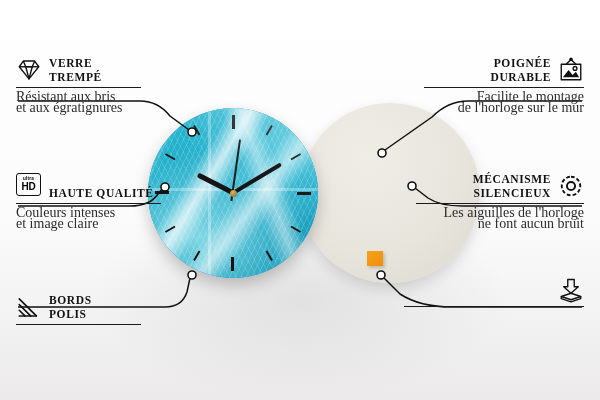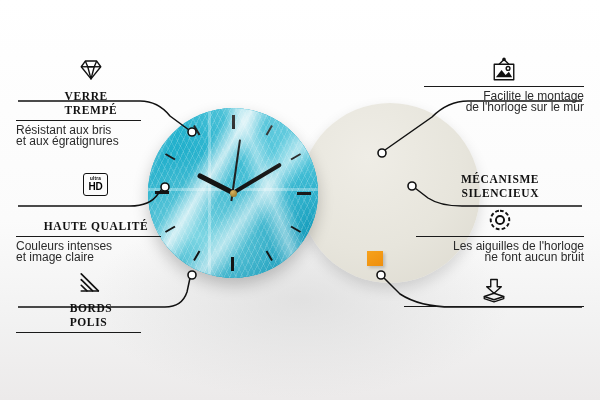--- a/index.html
+++ b/index.html
@@ -94,37 +94,37 @@
     width: 7px; height: 7px; margin: -3.5px 0 0 -3.5px;
     border-radius: 50%;
     background: radial-gradient(circle at 35% 30%, #d9b45c, #8a6a1c);
   }
 
   
   #connectors { position: absolute; inset: 0; }
 
   
   .feature { position: absolute; }
-  .feature .row { display: flex; align-items: center; gap: 7px; flex-direction: column; }
+  .feature .row { display: flex; align-items: flex-start; gap: 7px; }
   .feature.left .row { justify-content: flex-start; }
   .feature.right .row { justify-content: flex-end; }
   .title {
     font-family: "Liberation Serif", serif;
     font-weight: bold;
     font-size: 11.5px;
     letter-spacing: 0.6px;
     line-height: 13.5px;
     color: #111;
     text-transform: uppercase;
   }
   .feature.right .title { text-align: right; }
   .rule { height: 1.4px; background: #1a1a1a; margin: 3px 0 4px; }
   .desc {
-    font-family: Liberation Sans, sans-serif;
-    font-size: 12px;
+    font-family: Liberation Serif, serif;
+    font-size: 14px;
     line-height: 10.6px;
     color: #2b2b2b;
   }
   .feature.right .desc { text-align: right; }
   .icon { width: 26px; height: 26px; flex: 0 0 26px; }
   .icon svg { display: block; width: 26px; height: 26px; }
 
   .hd-box {
     width: 25px; height: 23px;
     border: 1.6px solid #111; border-radius: 3px;
@@ -216,39 +216,40 @@
         </span>
       </span>
       <span class="title"><br><span>HAUTE QUALITÉ</span></span>
     </div>
     <div class="rule" style="width:145px"></div>
     <div class="desc">
       <span>Couleurs intenses</span><br><span>et image claire</span>
     </div>
   </div>
 
-  <div class="feature left" style="left:16px; top:269px; width:150px;">
+  <div class="feature left" style="left:16px; top:294px; width:150px;">
     <div class="row">
       <span class="icon">
         <svg viewBox="0 0 32 32">
             <g stroke="#111" stroke-width="2" stroke-linecap="round">
           <line x1="4" y1="6" x2="25" y2="27"></line>
               <line x1="4" y1="13" x2="18" y2="27"></line>
           <line x1="4" y1="20" x2="11" y2="27"></line>
               <line x1="4" y1="27" x2="25" y2="27"></line>
             </g>
           </svg>
       </span>
       <span class="title"><span>BORDS</span><br><span>POLIS</span></span>
     </div>
     <div class="rule" style="width:125px"></div>
   </div>
 
   <div class="feature right" style="right:16px; top:57px; width:160px;">
     <div class="row">
+      <span class="title"><span>POIGNÉE</span><br><span>DURABLE</span></span>
       <span class="icon">
         <svg viewBox="0 0 32 32">
             <g fill="none" stroke="#111" stroke-width="1.7" stroke-linejoin="round">
           <rect x="4" y="9" width="24" height="19"></rect>
           <path d="M16 3 L10 9 M16 3 L22 9"></path>
               <circle cx="16" cy="3" r="1.4" fill="#111"></circle>
           <path d="M6 25 L13 16 L18 22 L22 18 L26 25 Z" fill="#111" stroke="none"></path>
           <circle cx="21" cy="14" r="2.3"></circle>
             </g>
           </svg>

